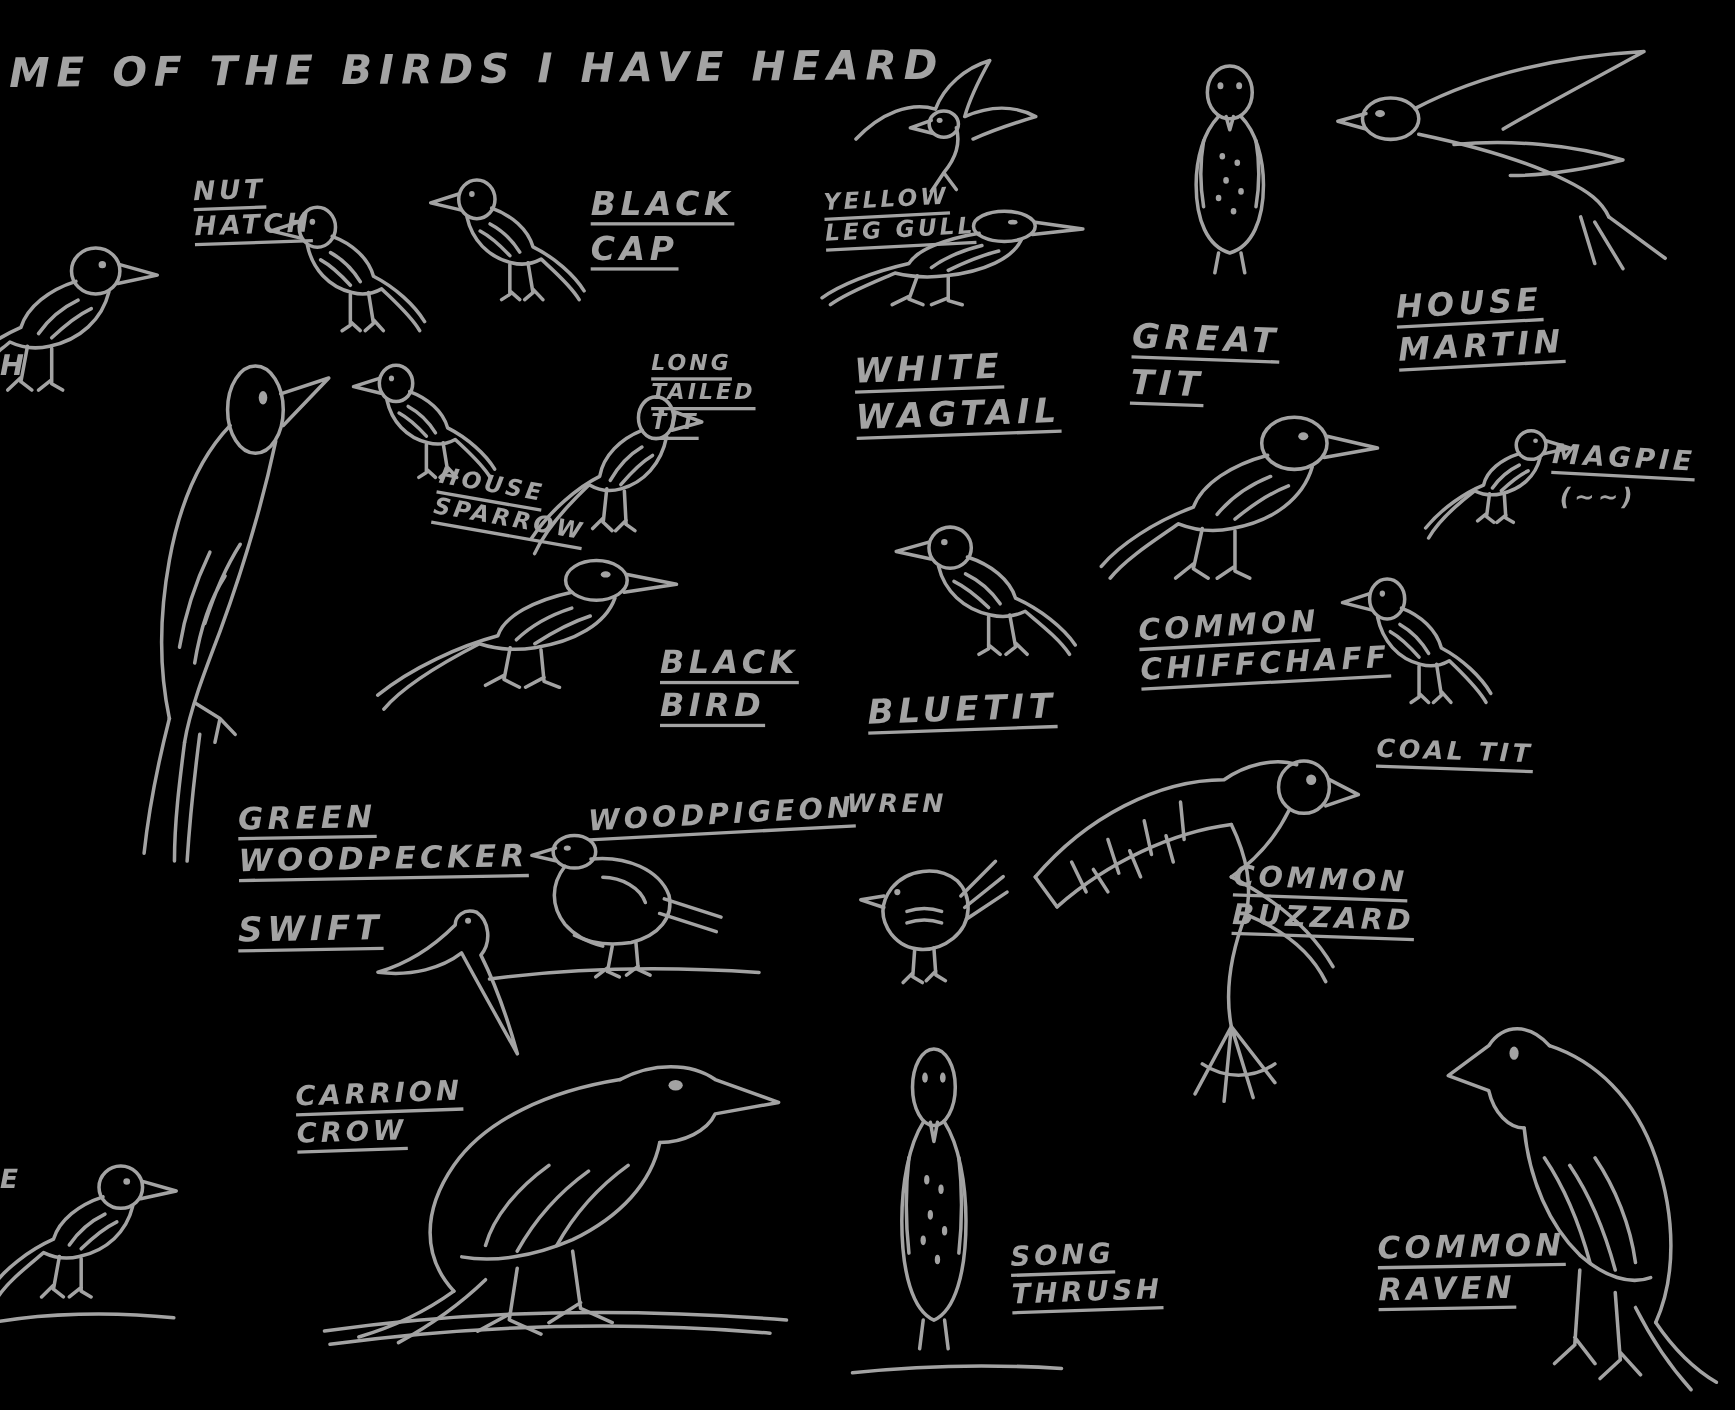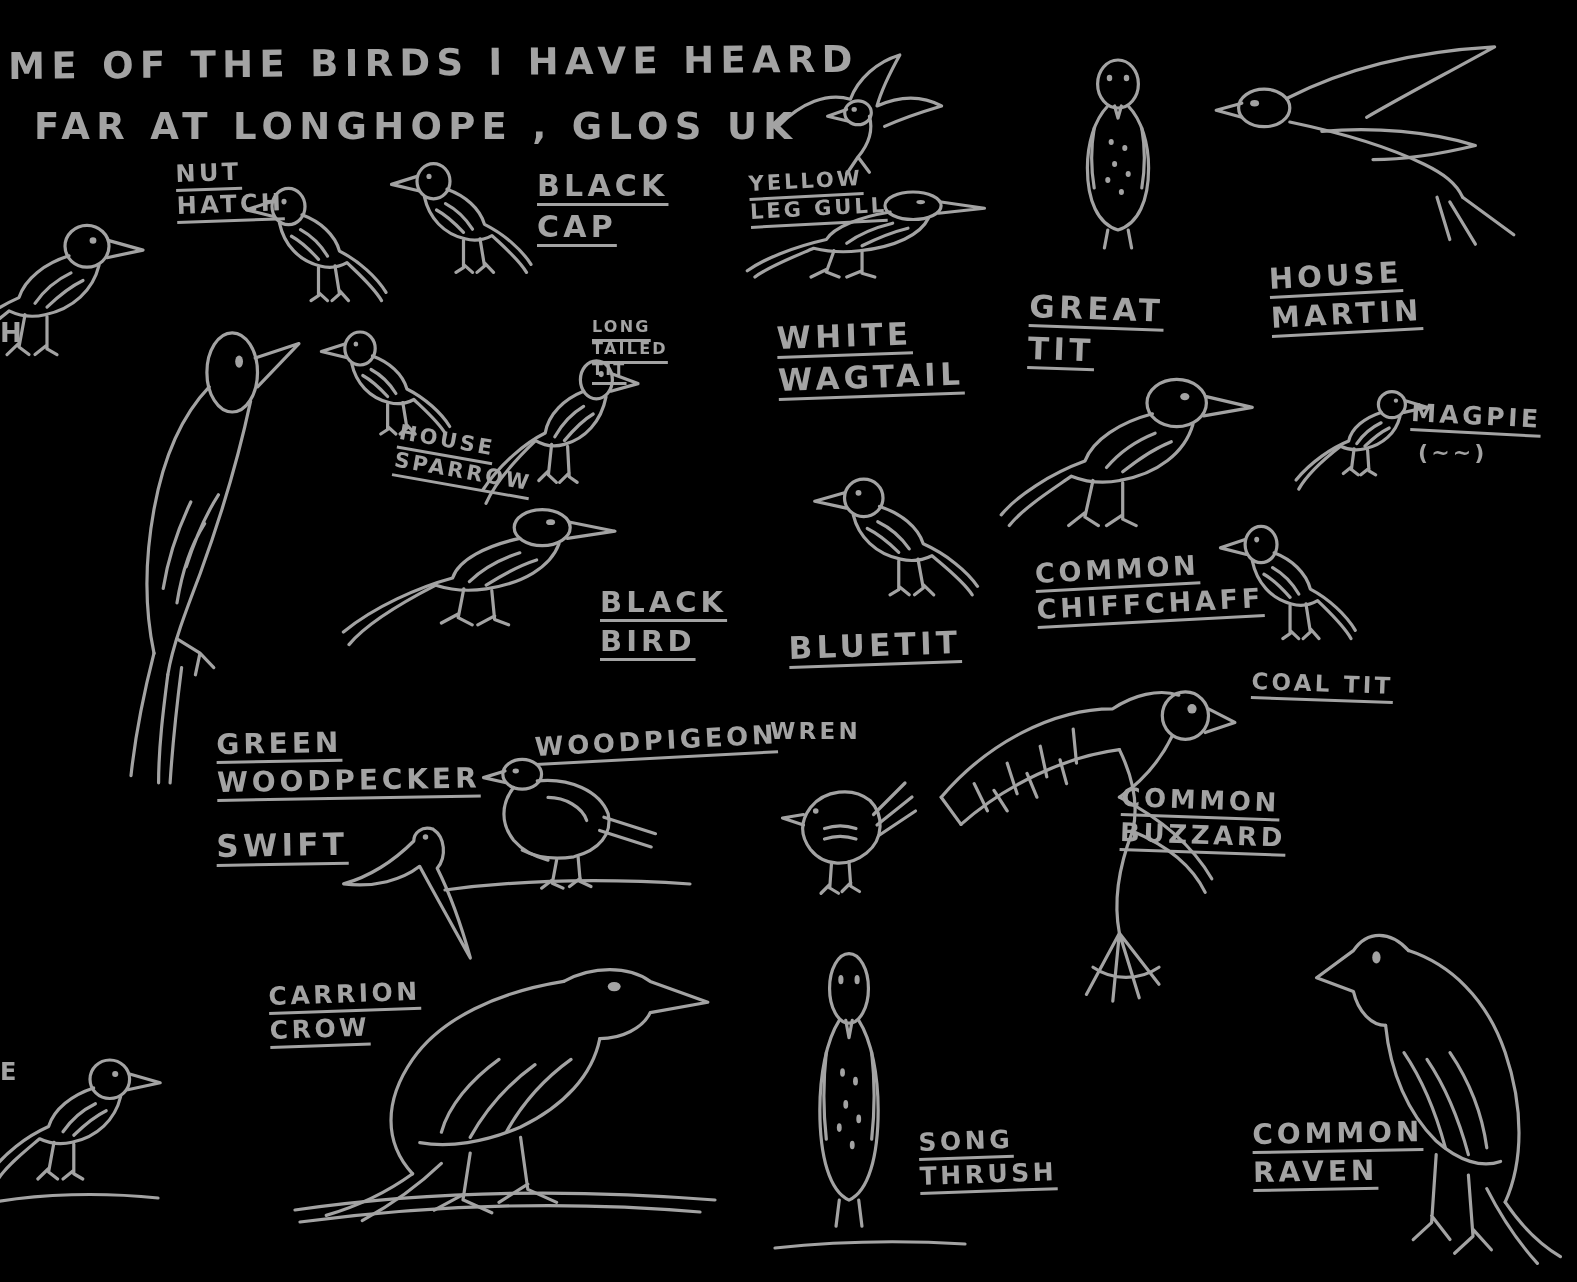--- a/index.html
+++ b/index.html
@@ -1,19 +1,19 @@
 <!DOCTYPE html>
 <html style="--ink: #a3a3a3; --bg: #000000;"><head>
 <meta charset="utf-8">
 <style>
   :root { --ink:#a3a3a3; --bg:#000000; }
   html,body{margin:0;padding:0;background:var(--bg);}
   .canvas{
     position:relative;width:1577px;height:1282px;background:var(--bg);
-    overflow:hidden;font-family:"DejaVu Sans",sans-serif;
+    overflow:hidden;font-family:"DejaVu Sans",sans-serif;font-style:italic;
   }
   .label{
     position:absolute;color:var(--ink);font-weight:bold;
     letter-spacing:.14em;line-height:1.35;white-space:pre-line;
     transform-origin:left top;
   }
   .title{letter-spacing:.17em;}
   .ul{text-decoration:underline;text-decoration-thickness:3px;text-underline-offset:7px;}
   #birds{position:absolute;left:0;top:0;}
   #birds path,#birds circle{
@@ -207,27 +207,26 @@
         <use href="#b-corvid"></use>
       </g>
 
     <path d="M295 1210 C420 1192 560 1188 715 1200 M300 1222 C430 1205 560 1200 700 1212"></path>
     <path d="M775 1248 C830 1242 900 1240 965 1244"></path>
     <path d="M-5 1202 C40 1194 100 1192 158 1198"></path>
     <path d="M445 890 C520 880 600 878 690 884"></path>
   </svg>
 
   <div class="label title" style="left:8px;top:42px;font-size:37px;transform:rotate(-0.5deg)">ME OF THE BIRDS I HAVE HEARD</div>
-  <div class="label title" style="left:34px;top:102px;font-size:37px">FAR AT LONGHOPE , GLOS UK</div>
 
   <div class="label ul" style="left:175px;top:158px;font-size:24px;transform:rotate(-2deg)">NUT
 HATCH</div>
   <div class="label ul" style="left:537px;top:166px;font-size:30px">BLACK
 CAP</div>
-  <div class="label ul" style="left:592px;top:316px;font-size:16px">LONG
+  <div class="label ul" style="left:592px;top:316px;font-size:20px">LONG
 TAILED
 TIT</div>
   <div class="label ul" style="left:402px;top:418px;font-size:21px;transform:rotate(10deg)">HOUSE
 SPARROW</div>
   <div class="label ul" style="left:600px;top:583px;font-size:29px">BLACK
 BIRD</div>
   <div class="label ul" style="left:748px;top:170px;font-size:21px;transform:rotate(-3deg)">YELLOW
 LEG GULL</div>
   <div class="label ul" style="left:776px;top:318px;font-size:31px;transform:rotate(-2deg)">WHITE
 WAGTAIL</div>

